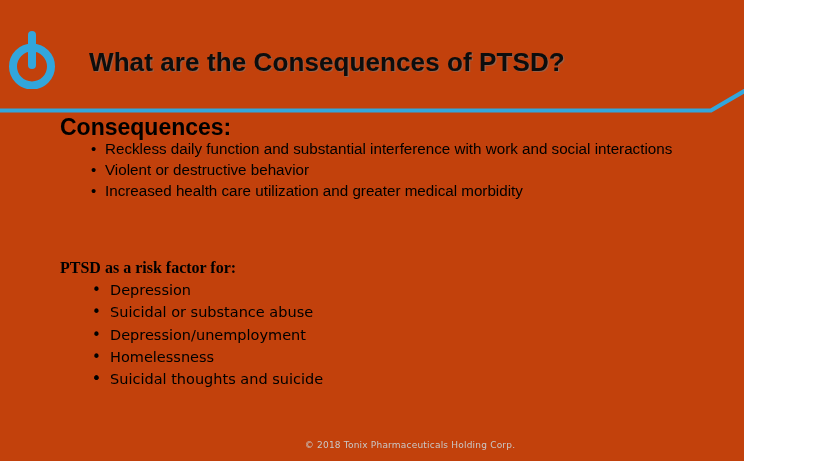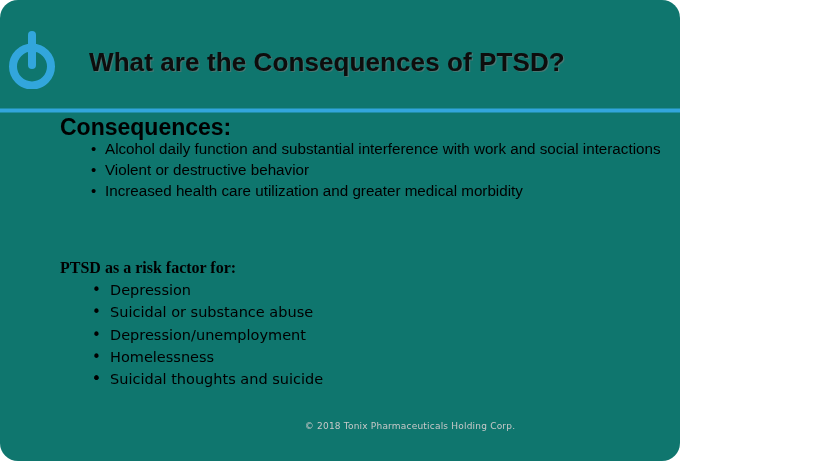--- a/index.html
+++ b/index.html
@@ -5,25 +5,24 @@
   html, body {
     margin: 0;
     padding: 0;
     background: #ffffff;
   }
   body {
     font-family: "Liberation Sans", sans-serif;
   }
   #slide {
     position: relative;
-    width: 680px;
+    width: 744px;
     height: 461px;
-    background: #0f766e;
+    background: #c2410c;
     overflow: hidden;
-    border-radius: 18px;
   }
 
   
   #header {
     position: absolute;
     left: 0;
     top: 0;
     width: 820px;
     height: 115px;
   }
@@ -131,21 +130,21 @@
     line-height: 22.3px;
     padding-left: 110px;
     margin-bottom: 0;
   }
   #list-riskfactor .bullet-dot { left: 92px; }
 
   
   #footer {
     position: absolute;
     left: 0;
-    top: 421px;
+    top: 440px;
     width: 820px;
     text-align: center;
     font-family: "DejaVu Sans", sans-serif;
     font-size: 9px;
     color: #c9c9c9;
     letter-spacing: 0.2px;
   }
 </style>
 </head>
 <body>
@@ -170,21 +169,21 @@
     <div id="page-number">14</div>
   </div>
 
   <div id="body-area">
 
     <div class="section" id="section-consequences">
       <div class="section-heading">Consequences:</div>
       <ul class="bullet-list" id="list-consequences">
         <li class="bullet-item">
           <span class="bullet-dot">•</span>
-          <span class="bullet-text">Alcohol daily function and substantial interference with work and social interactions</span>
+          <span class="bullet-text">Reckless daily function and substantial interference with work and social interactions</span>
         </li>
         <li class="bullet-item">
           <span class="bullet-dot">•</span>
           <span class="bullet-text">Violent or destructive behavior</span>
         </li>
         <li class="bullet-item">
           <span class="bullet-dot">•</span>
           <span class="bullet-text">Increased health care utilization and greater medical morbidity</span>
         </li>
       </ul>

